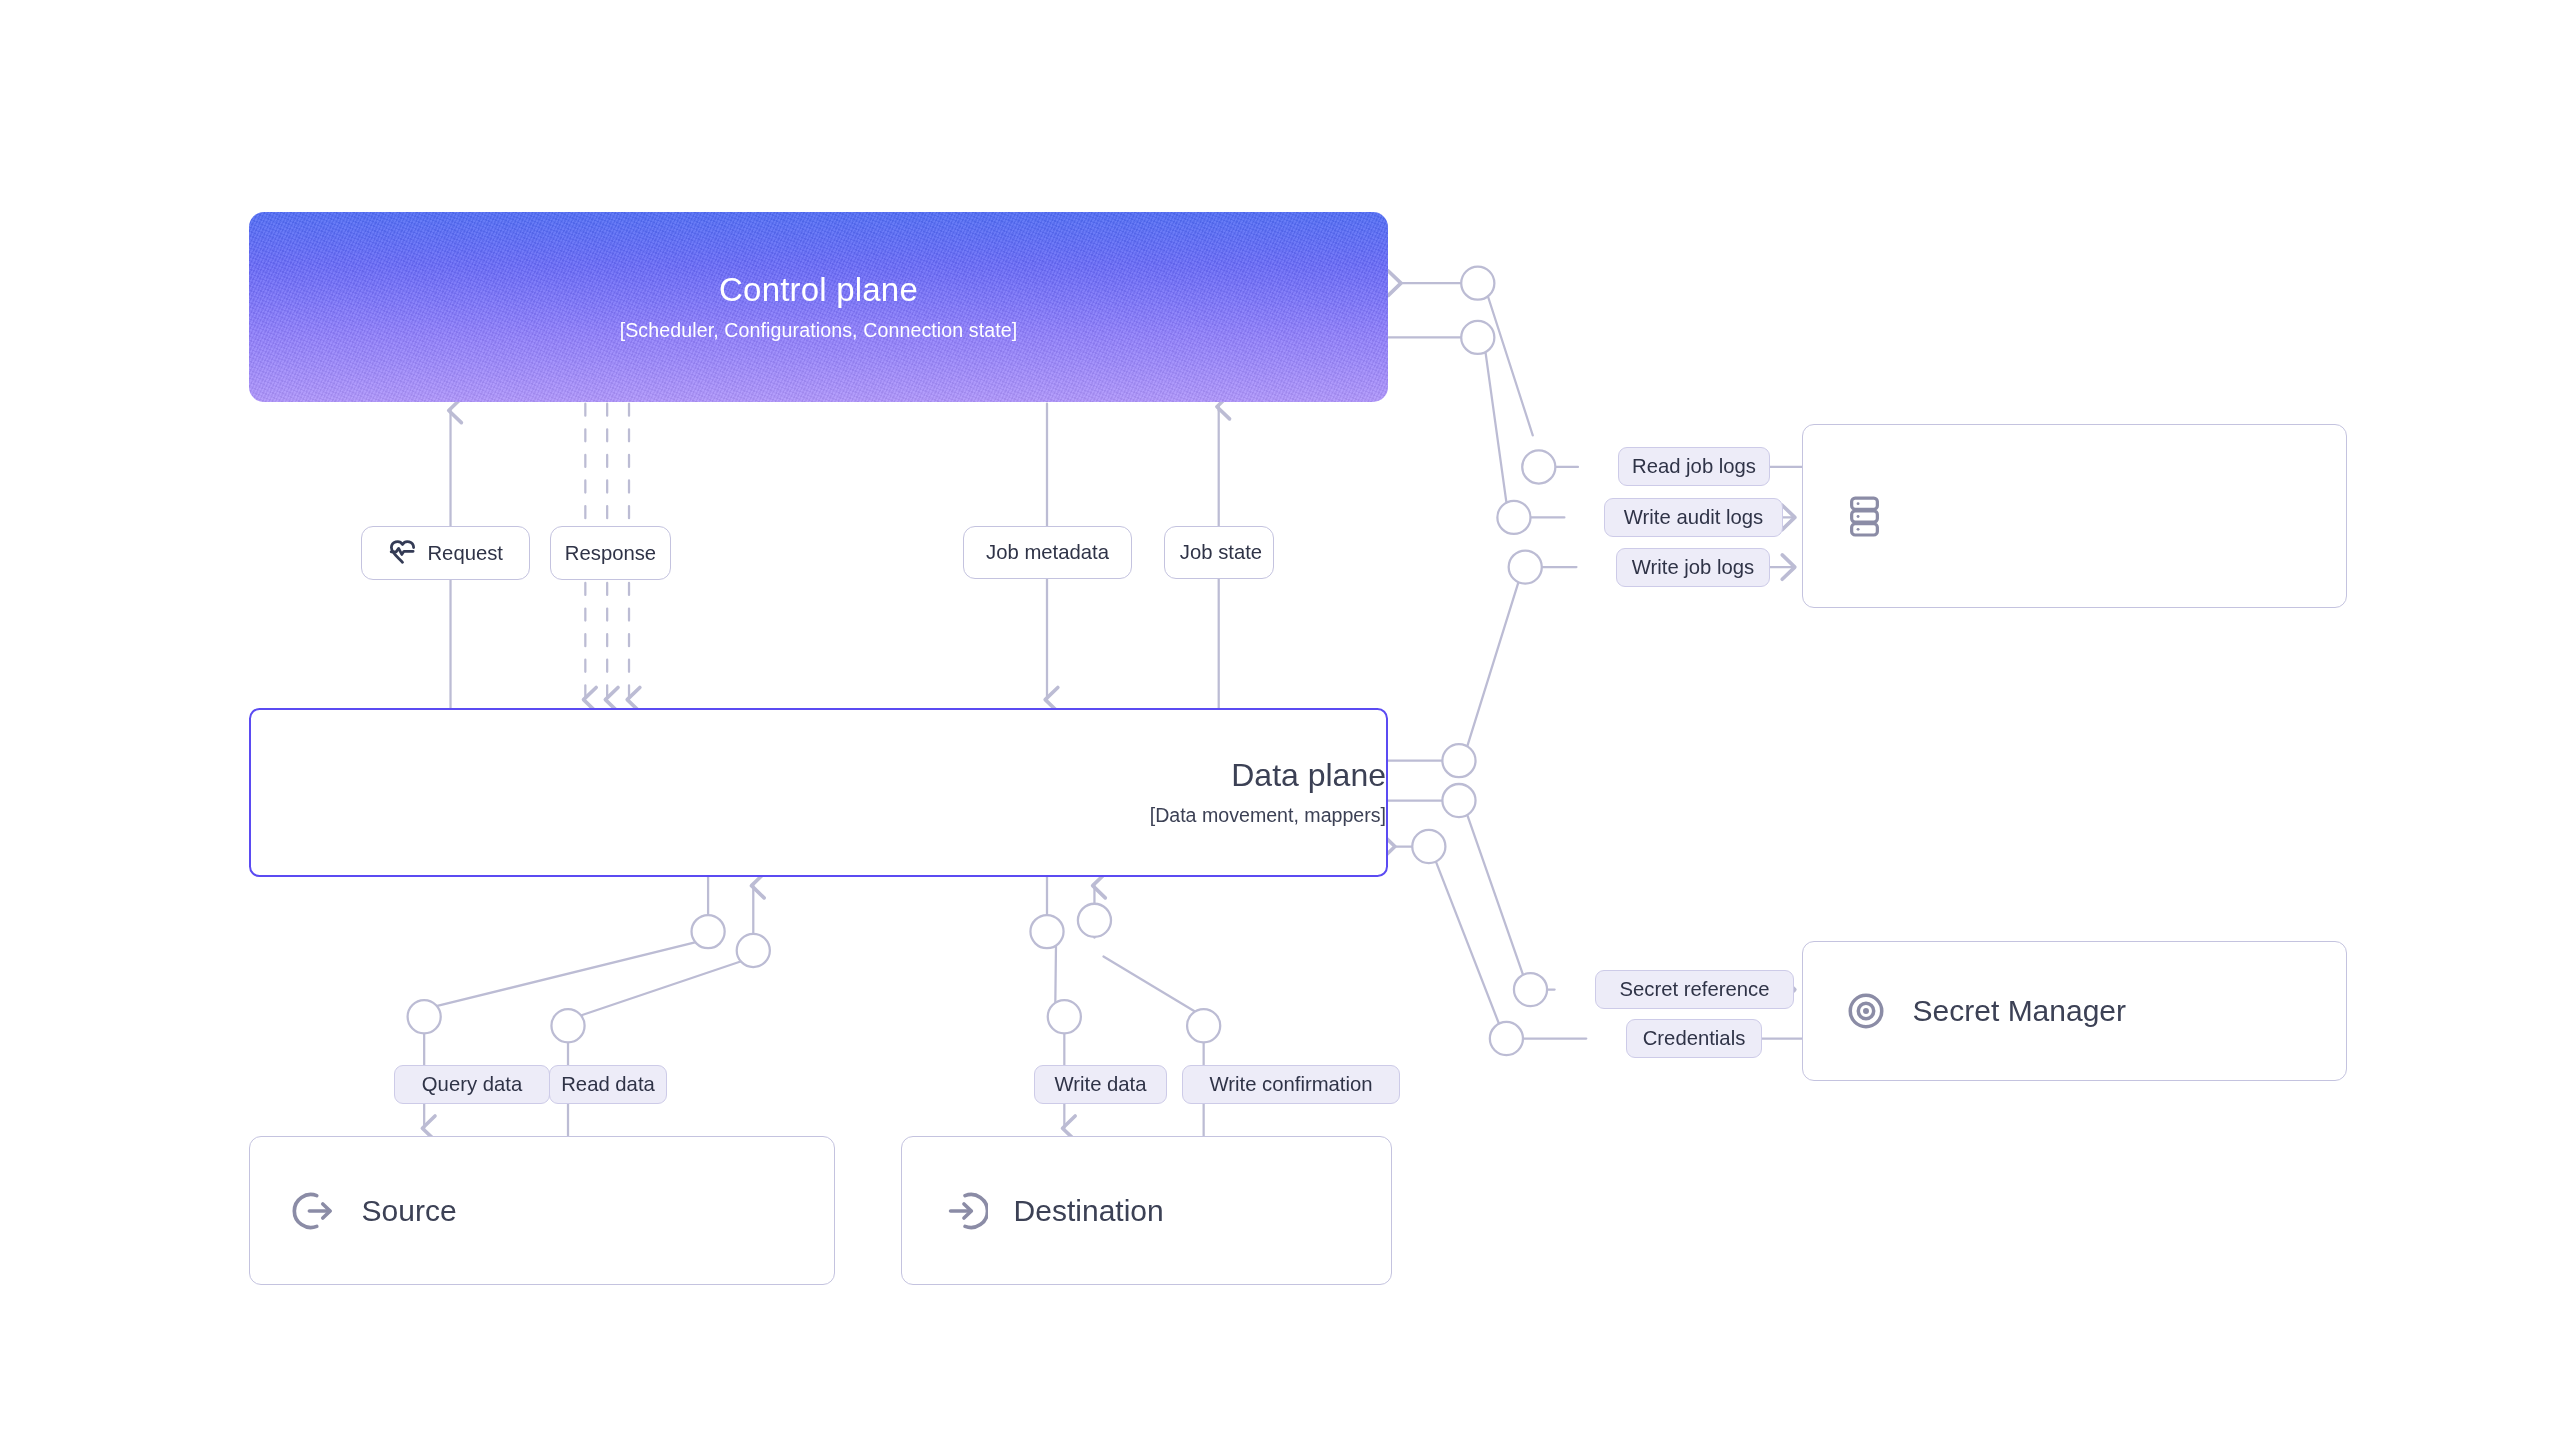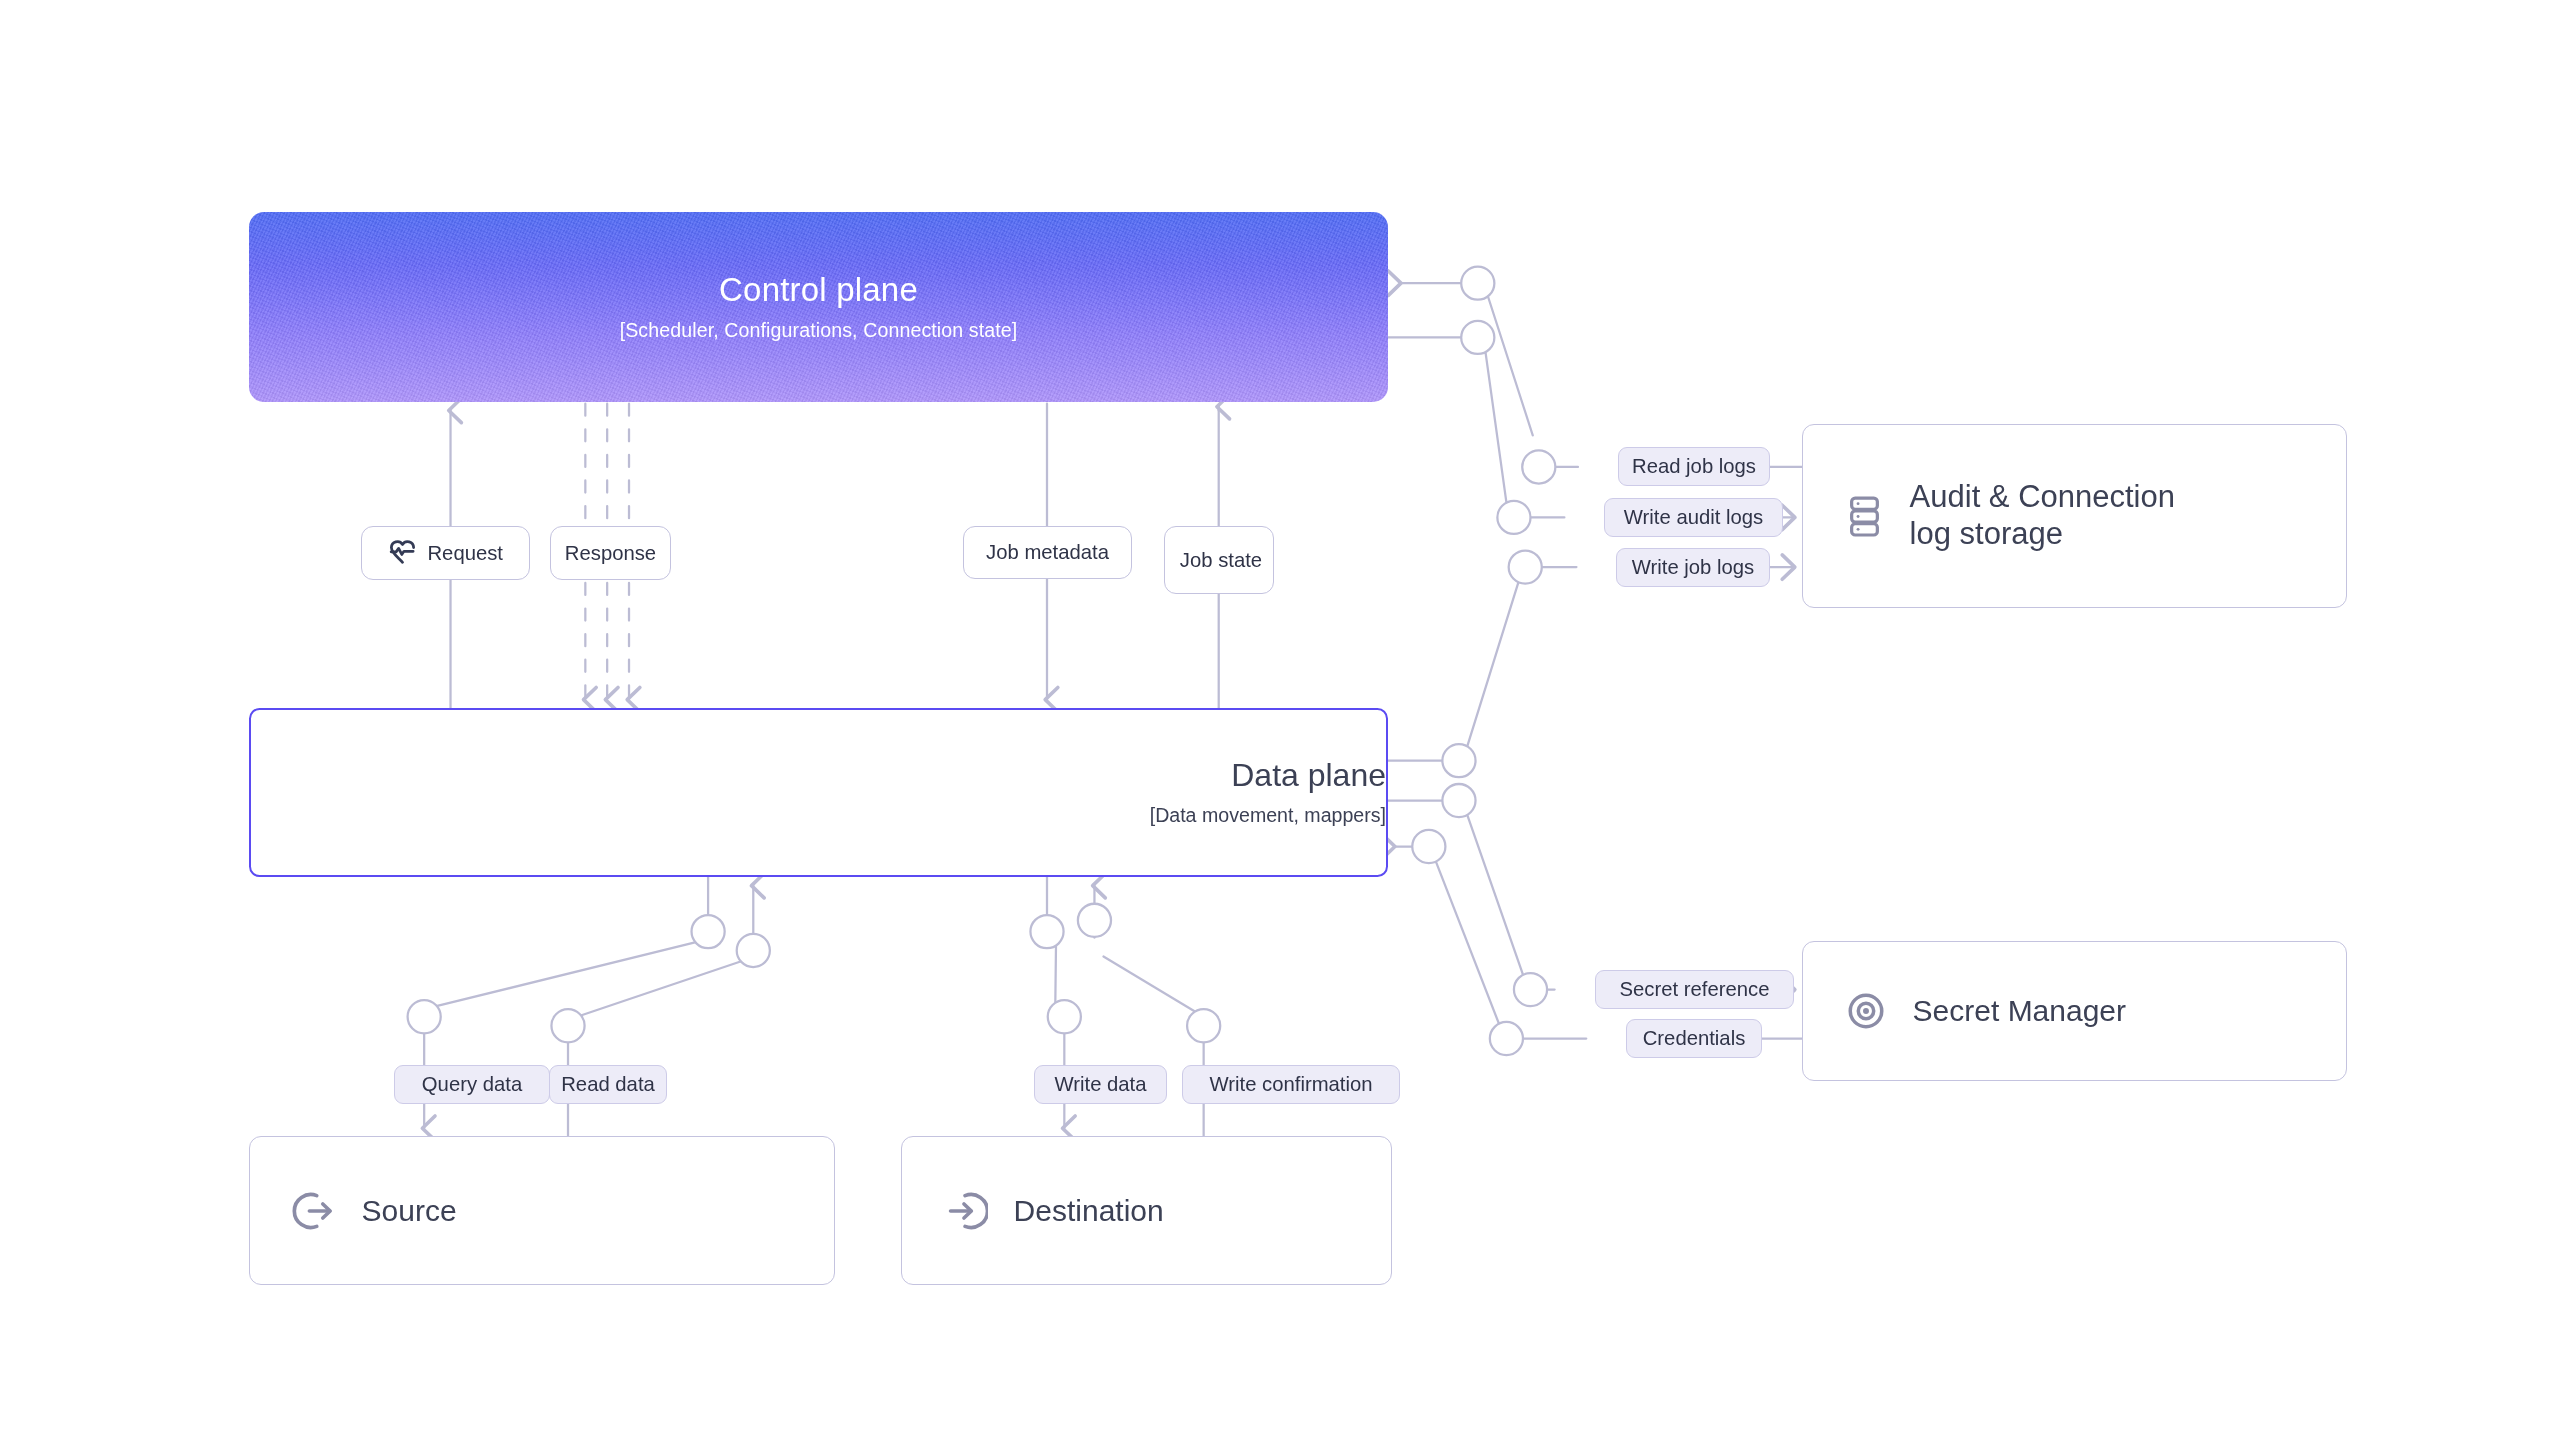--- a/index.html
+++ b/index.html
@@ -143,21 +143,21 @@
   }
   .chip .chip-icon {
     display: flex;
     align-items: center;
     margin-right: 10.5px;
   }
 
   .chip-request   { left: 361px;  top: 526px;  width: 169px; height: 54px; }
   .chip-response  { left: 550px;  top: 526px;  width: 121px; height: 54px; }
   .chip-jobmeta   { left: 963px; top: 526px;  width: 169px; height: 53px; }
-  .chip-jobstate  { left: 1164px; top: 526px;  width: 110px; height: 68px; padding-left: 16px; }
+  .chip-jobstate  { left: 1164px; top: 526px;  width: 110px; height: 53px; padding-left: 16px; }
 
   .chip-readjob   { left: 1578px; top: 447px;  width: 152px; height: 39px; }
   .chip-writeaudit{ left: 1564px; top: 498px;  width: 179px; height: 39px; }
   .chip-writejob  { left: 1576px; top: 548px;  width: 154px; height: 39px; }
 
   .chip-secretref { left: 1555px; top: 970px; width: 199px; height: 39px; }
   .chip-creds     { left: 1586px; top: 1019px; width: 136px; height: 39px; }
 
   .chip-querydata { left: 354px;  top: 1065px; width: 156px; height: 39px; }
   .chip-readdata  { left: 509px;  top: 1065px; width: 118px; height: 39px; }
@@ -297,24 +297,20 @@
     <span class="box-icon icon-grey">
       <svg width="39" height="45" viewBox="0 0 24 28" fill="none" stroke="currentColor" stroke-width="2" stroke-linecap="round" stroke-linejoin="round">
         <rect x="4" y="2.5" width="16" height="7" rx="2.2"></rect>
         <rect x="4" y="10.5" width="16" height="7" rx="2.2"></rect>
         <rect x="4" y="18.5" width="16" height="7" rx="2.2"></rect>
         <circle cx="8" cy="6" r="0.9" fill="currentColor" stroke="none"></circle>
         <circle cx="8" cy="14" r="0.9" fill="currentColor" stroke="none"></circle>
         <circle cx="8" cy="22" r="0.9" fill="currentColor" stroke="none"></circle>
       </svg>
     </span>
-    <span class="box-label">
-      <span>Audit &amp; Connection</span><br>
-      <span>log storage</span>
-    </span>
   </div>
 
   <div class="node plain-box secret-box">
     <span class="box-icon icon-grey">
       <svg width="42" height="42" viewBox="0 0 24 24" fill="none" stroke="currentColor" stroke-width="2">
         <circle cx="12" cy="12" r="9"></circle>
         <circle cx="12" cy="12" r="4.4"></circle>
         <circle cx="12" cy="12" r="1.7" fill="currentColor" stroke="none"></circle>
       </svg>
     </span>

